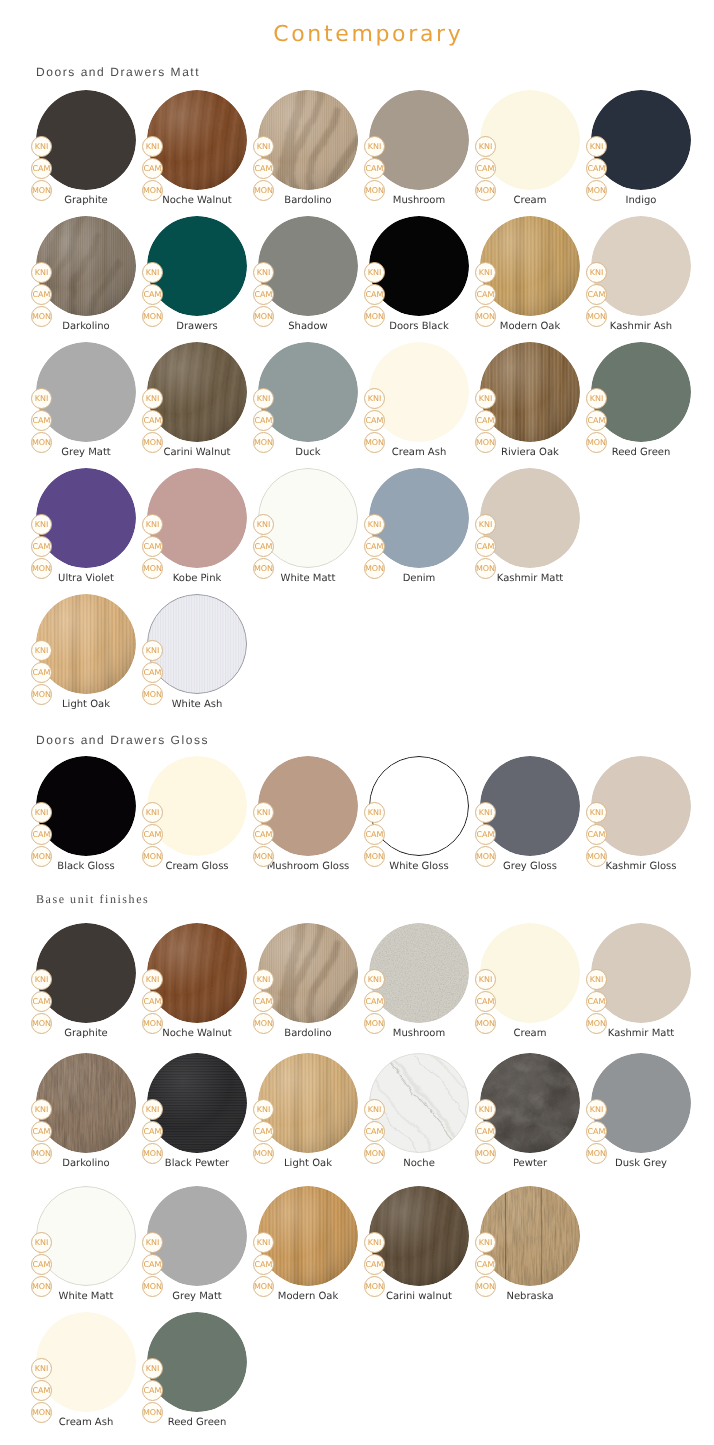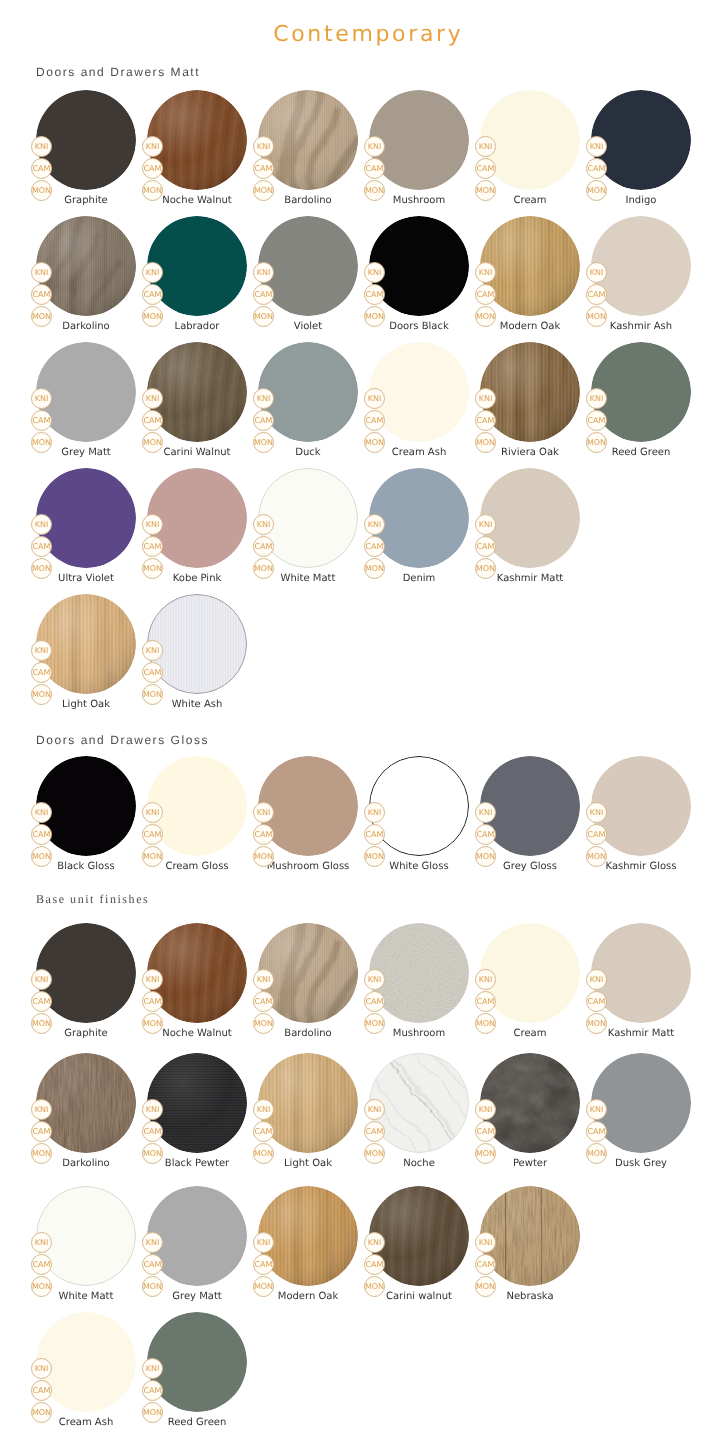--- a/index.html
+++ b/index.html
@@ -331,42 +331,42 @@
     <div class="bdg">
           <span>KNI</span>
         </div>
     <div class="bdg">
           <span>CAM</span>
         </div>
     <div class="bdg">
           <span>MON</span>
         </div>
   </div>
-  <div class="lbl">Labrador</div>
+  <div class="lbl">Drawers</div>
 </div>
 <div class="sw" style="left:258px;top:216px;">
   <div class="disc">
     <svg viewBox="0 0 100 100">
       <g clip-path="url(#discClip)">
         <rect width="100" height="100" fill="#84857F"></rect>
       </g>
     </svg>
   </div>
   <div class="badges">
     <div class="bdg">
           <span>KNI</span>
         </div>
     <div class="bdg">
           <span>CAM</span>
         </div>
     <div class="bdg">
           <span>MON</span>
         </div>
   </div>
-  <div class="lbl">Violet</div>
+  <div class="lbl">Shadow</div>
 </div>
 <div class="sw" style="left:369px;top:216px;">
   <div class="disc">
     <svg viewBox="0 0 100 100">
       <g clip-path="url(#discClip)">
         <rect width="100" height="100" fill="#050505"></rect>
       </g>
     </svg>
   </div>
   <div class="badges">

